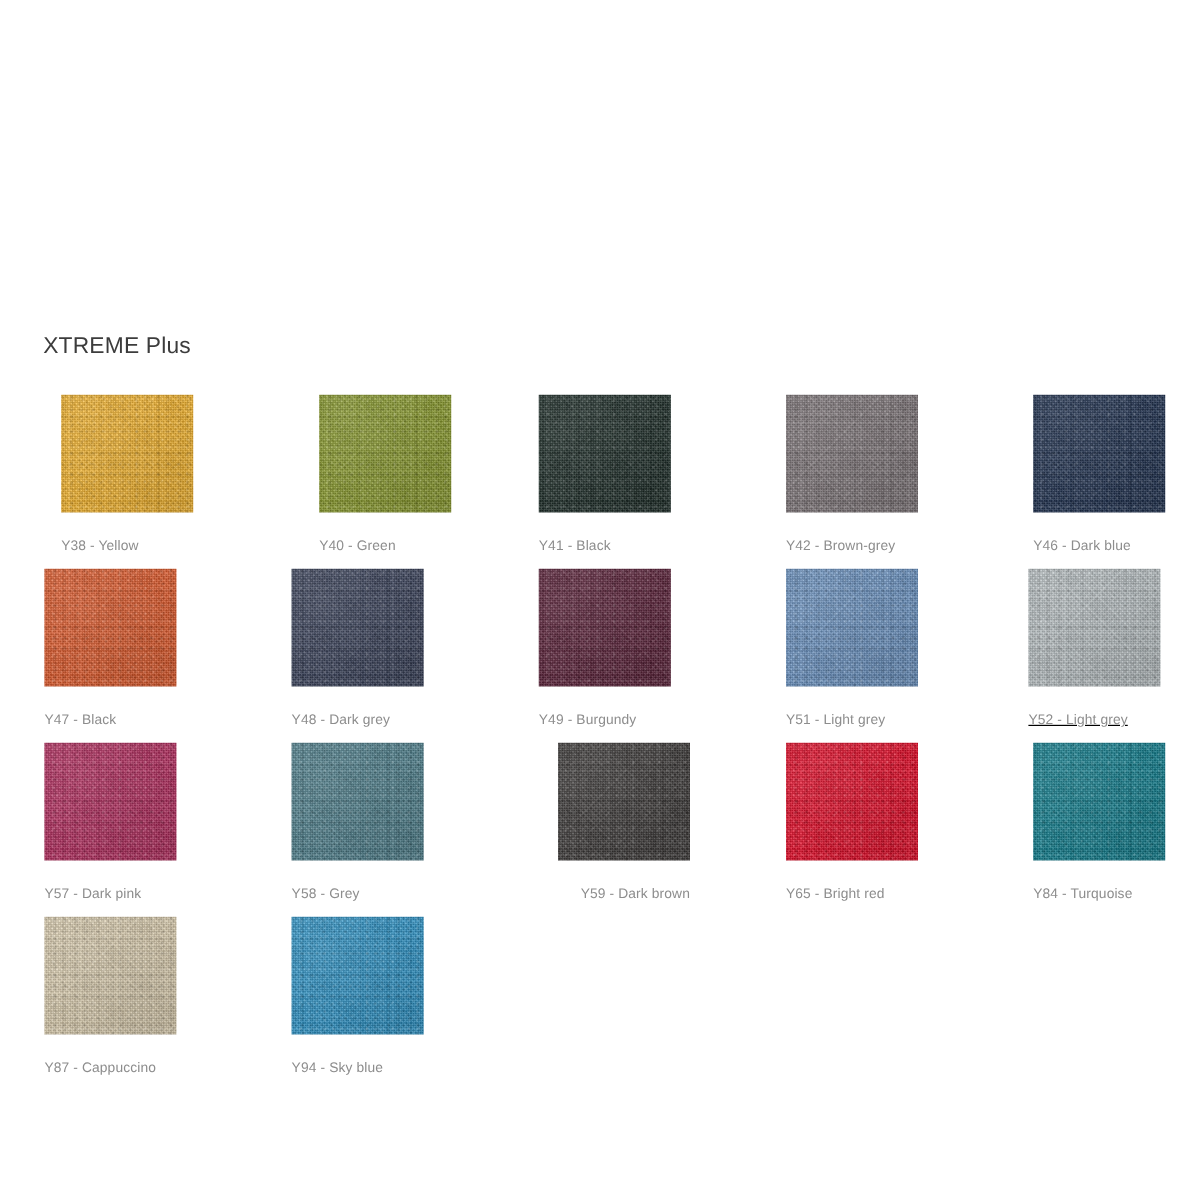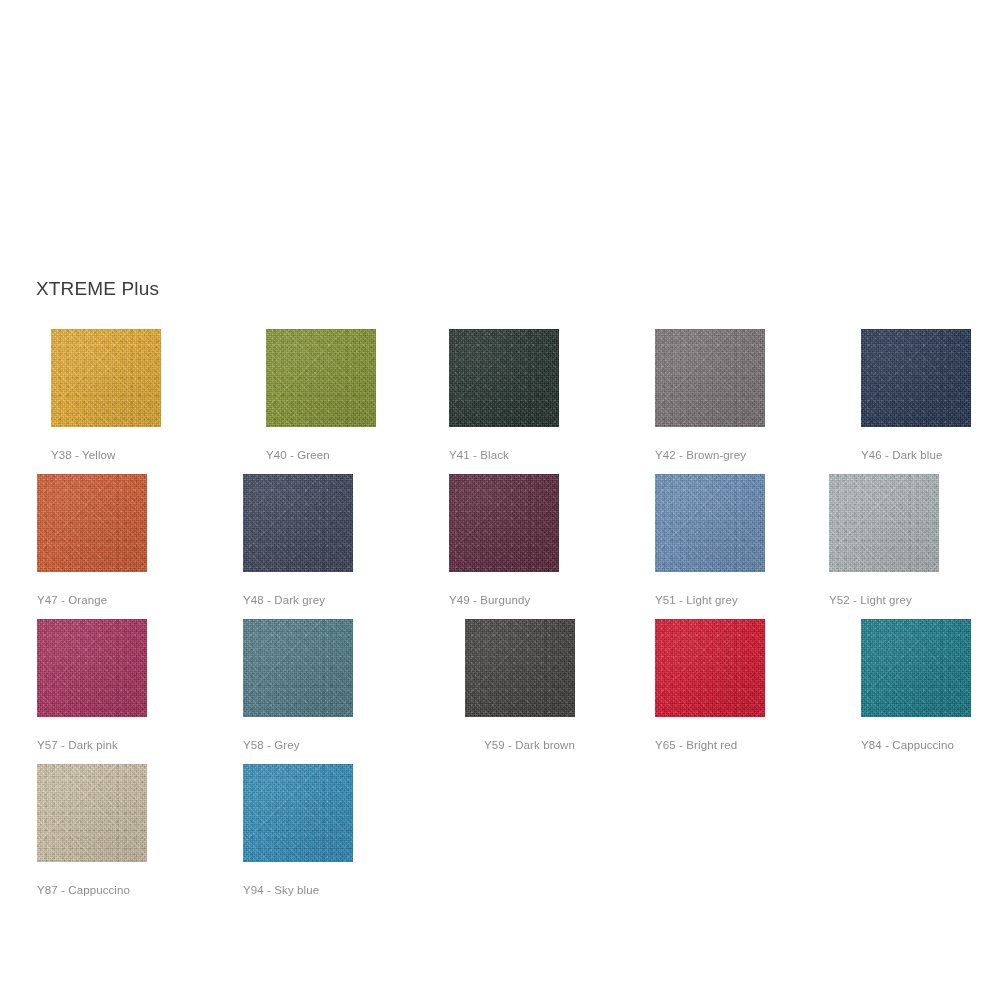--- a/index.html
+++ b/index.html
@@ -163,21 +163,21 @@
         </div>
         <div class="swatch-label">Y46 - Dark blue</div>
       </div>
       <div class="swatch-card" style="left: 0px; top: 145px;">
         <div class="swatch-chip" style="width: 110px; height: 98px; background-color: rgb(224, 90, 43);">
           <div class="tex-a"></div>
           <div class="tex-b"></div>
           <div class="tex-c"></div>
           <div class="tex-d"></div>
         </div>
-        <div class="swatch-label">Y47 - Orange</div>
+        <div class="swatch-label">Y47 - Black</div>
       </div>
       <div class="swatch-card" style="left: 206px; top: 145px;">
         <div class="swatch-chip" style="width: 110px; height: 98px; background-color: rgb(57, 65, 90);">
           <div class="tex-a"></div>
           <div class="tex-b"></div>
           <div class="tex-c"></div>
           <div class="tex-d"></div>
         </div>
         <div class="swatch-label">Y48 - Dark grey</div>
       </div>
@@ -192,21 +192,21 @@
       </div>
       <div class="swatch-card" style="left: 618px; top: 145px;">
         <div class="swatch-chip" style="width: 110px; height: 98px; background-color: rgb(107, 147, 194);">
           <div class="tex-a"></div>
           <div class="tex-b"></div>
           <div class="tex-c"></div>
           <div class="tex-d"></div>
         </div>
         <div class="swatch-label">Y51 - Light grey</div>
       </div>
-      <div class="swatch-card" style="left: 792px; top: 145px;">
+      <div class="swatch-card" style="left: 820px; top: 145px; text-decoration: underline;">
         <div class="swatch-chip" style="width: 110px; height: 98px; background-color: rgb(185, 193, 196);">
           <div class="tex-a"></div>
           <div class="tex-b"></div>
           <div class="tex-c"></div>
           <div class="tex-d"></div>
         </div>
         <div class="swatch-label">Y52 - Light grey</div>
       </div>
       <div class="swatch-card" style="left: 0px; top: 290px;">
         <div class="swatch-chip" style="width: 110px; height: 98px; background-color: rgb(179, 43, 93);">
@@ -244,21 +244,21 @@
         </div>
         <div class="swatch-label">Y65 - Bright red</div>
       </div>
       <div class="swatch-card" style="left: 824px; top: 290px;">
         <div class="swatch-chip" style="width: 110px; height: 98px; background-color: rgb(16, 126, 142);">
           <div class="tex-a"></div>
           <div class="tex-b"></div>
           <div class="tex-c"></div>
           <div class="tex-d"></div>
         </div>
-        <div class="swatch-label">Y84 - Cappuccino</div>
+        <div class="swatch-label">Y84 - Turquoise</div>
       </div>
       <div class="swatch-card" style="left: 0px; top: 435px;">
         <div class="swatch-chip" style="width: 110px; height: 98px; background-color: rgb(219, 205, 175);">
           <div class="tex-a"></div>
           <div class="tex-b"></div>
           <div class="tex-c"></div>
           <div class="tex-d"></div>
         </div>
         <div class="swatch-label">Y87 - Cappuccino</div>
       </div>

